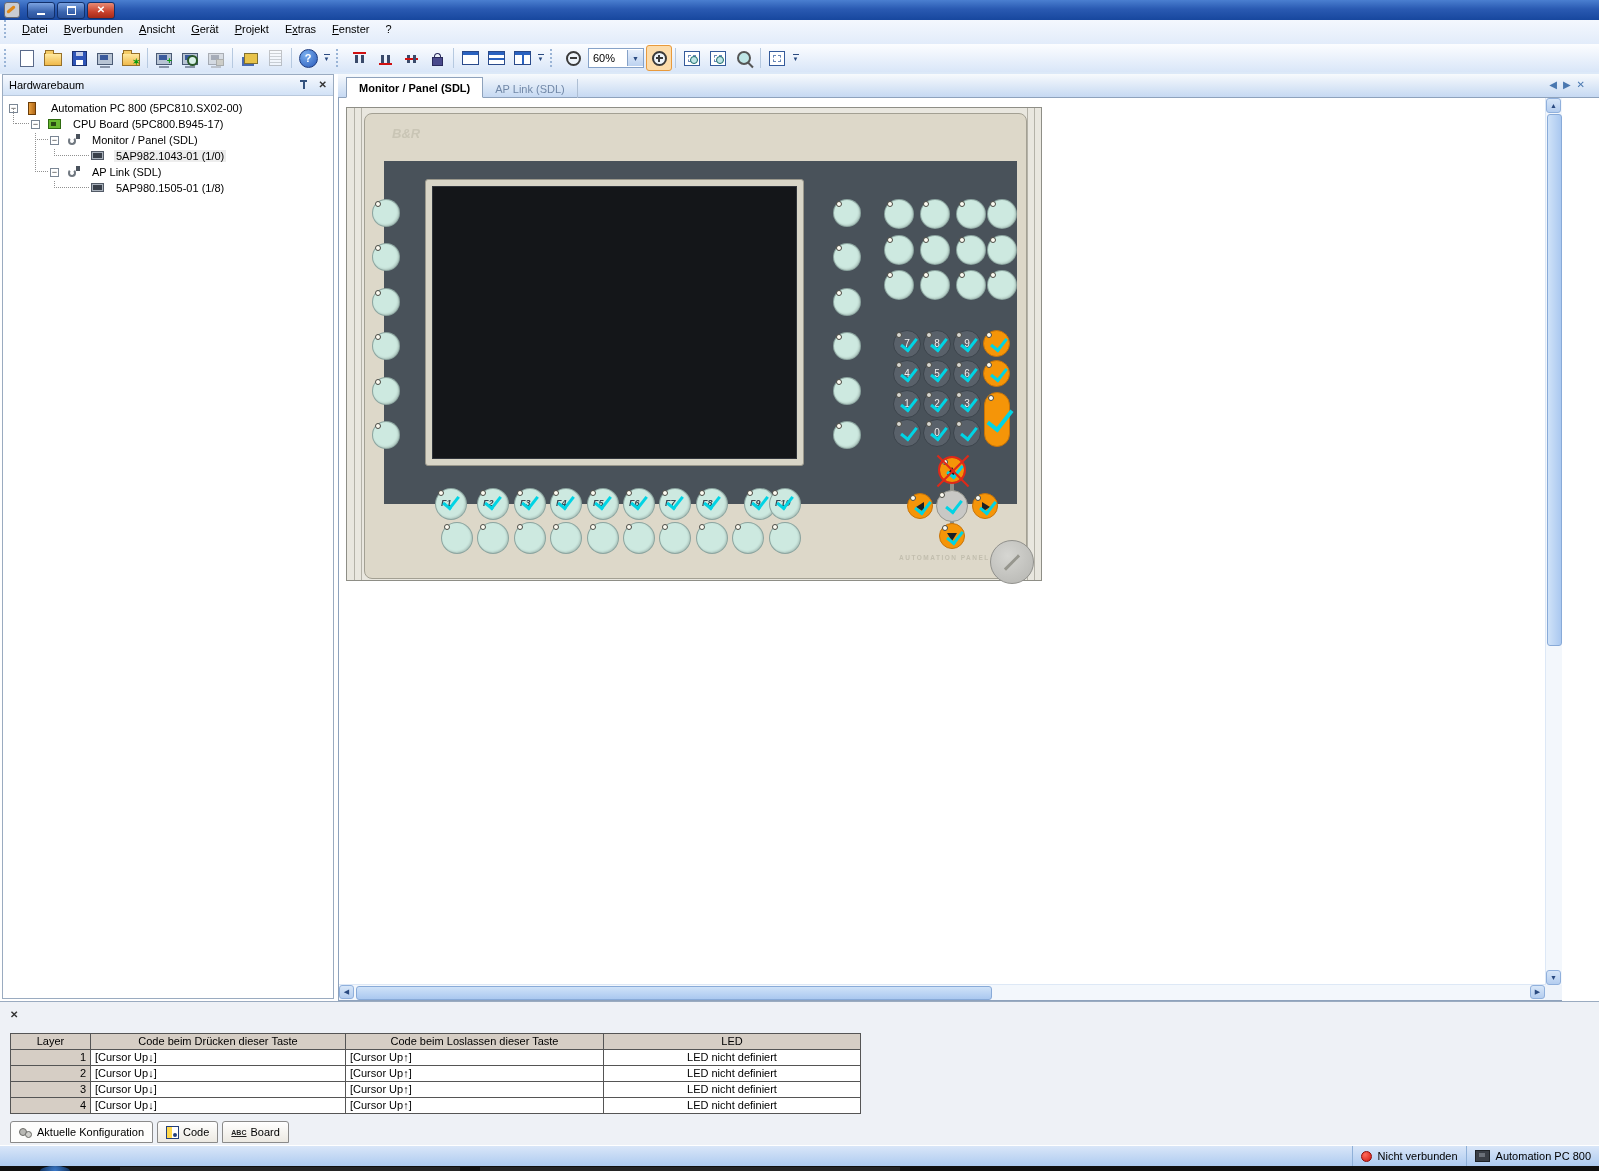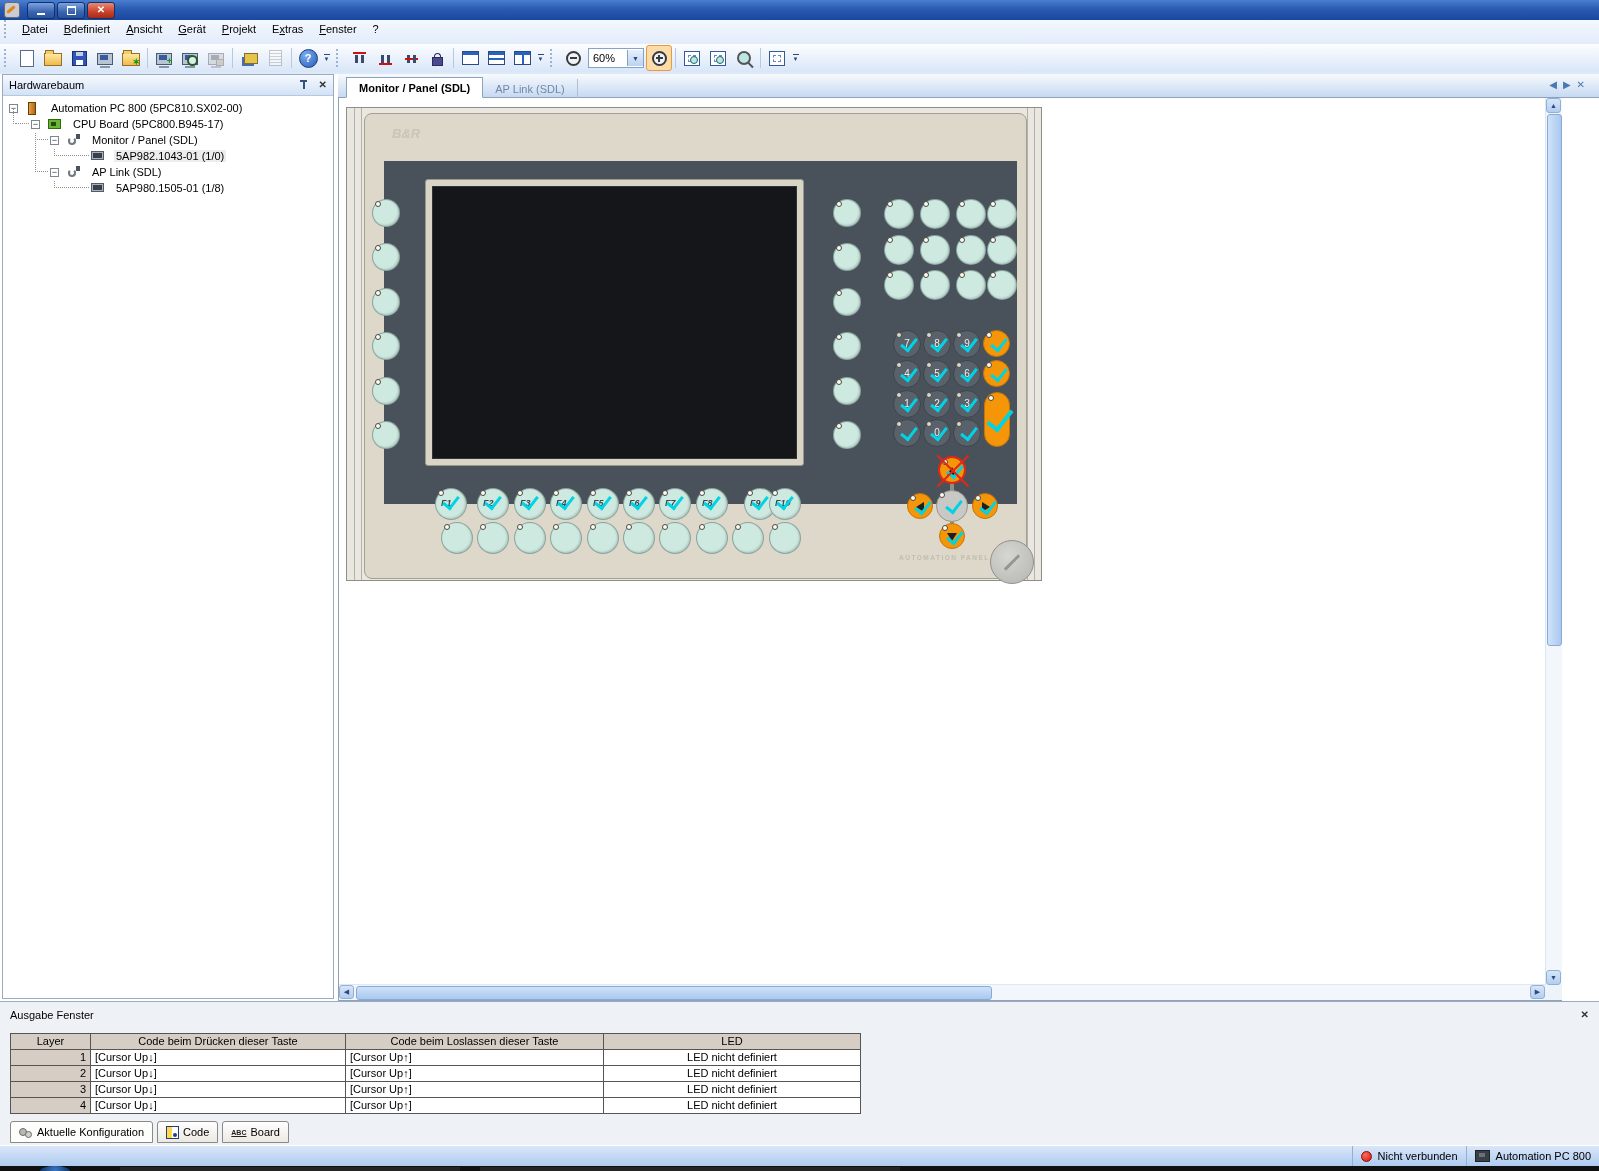--- a/index.html
+++ b/index.html
@@ -210,21 +210,21 @@
       <span class="glyph-max"></span>
     </div>
   <div class="winbtn close">
       <span class="glyph-x">✕</span>
     </div>
 </div>
 
 <div class="abs" id="menubar">
   <div class="grip"></div>
   <div class="mitem"><span></span><span class="accel">D</span><span>atei</span></div>
-  <div class="mitem"><span></span><span class="accel">B</span><span>definiert</span></div>
+  <div class="mitem"><span></span><span class="accel">B</span><span>verbunden</span></div>
   <div class="mitem"><span></span><span class="accel">A</span><span>nsicht</span></div>
   <div class="mitem"><span></span><span class="accel">G</span><span>erät</span></div>
   <div class="mitem"><span></span><span class="accel">P</span><span>rojekt</span></div>
   <div class="mitem"><span>E</span><span class="accel">x</span><span>tras</span></div>
   <div class="mitem"><span></span><span class="accel">F</span><span>enster</span></div>
   <div class="mitem"><span></span><span class="accel"></span><span>?</span></div>
 </div>
 
 <div class="abs" id="toolbar">
   <div class="grip"></div>
@@ -605,21 +605,20 @@
     <div id="hthumb"></div>
     <div class="sbtn" style="right:0;top:0;width:15px;height:14px;">
         <span>▶</span>
       </div>
   </div>
   <div id="sbcorner"></div>
 </div>
 
 <div class="abs" id="outpanel">
   <div id="outhead">
-    <span class="title">Ausgabe Fenster</span>
     <span class="xbtn">✕</span>
   </div>
   <div class="otable">
     <div class="oc oh">Layer</div>
     <div class="oc oh">Code beim Drücken dieser Taste</div>
     <div class="oc oh">Code beim Loslassen dieser Taste</div>
     <div class="oc oh">LED</div>
 
     <div class="oc onum">1</div>
     <div class="oc">[Cursor Up↓]</div>

